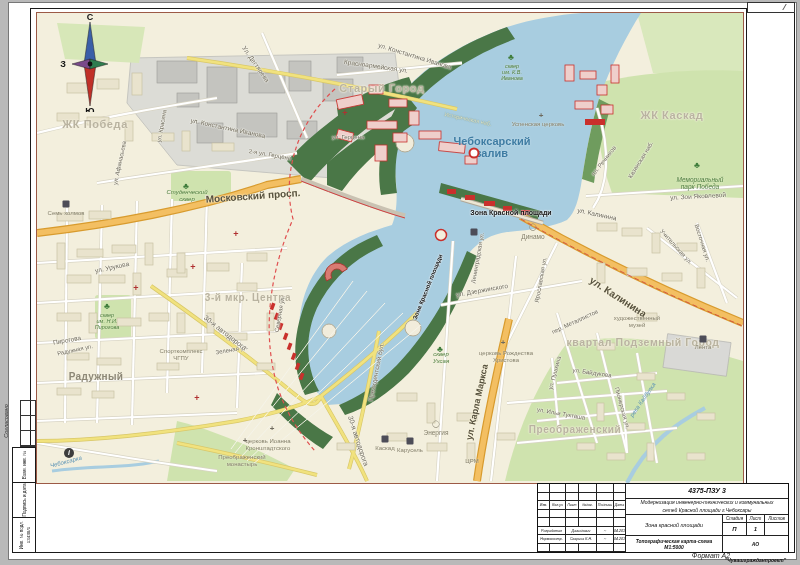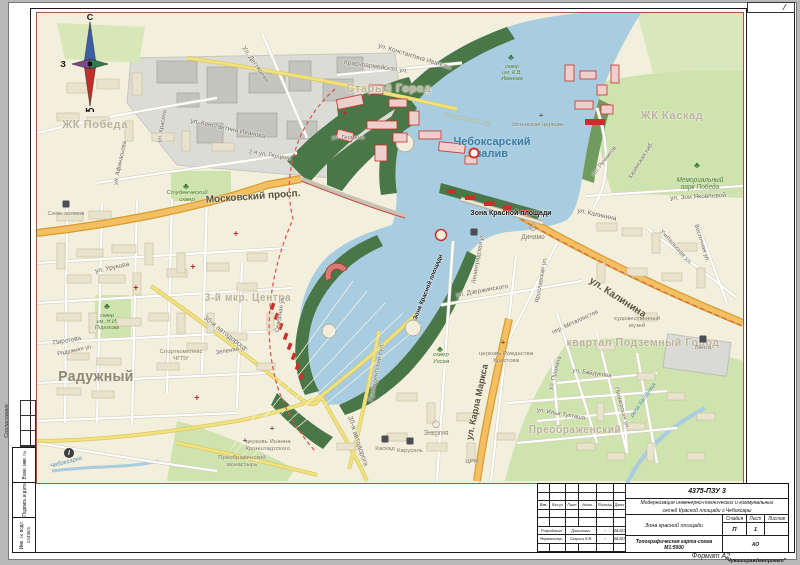--- a/index.html
+++ b/index.html
@@ -360,27 +360,27 @@
       <polygon points="80,52 62,47 62,57" fill="#2e7d4f" stroke="#222" stroke-width="0.5"></polygon>
       <circle cx="62" cy="52" r="2.4" fill="#111"></circle>
       <text x="62" y="8" text-anchor="middle" font-size="9" font-weight="bold" fill="#111">С</text>
       <text x="62" y="102" text-anchor="middle" font-size="9" font-weight="bold" fill="#111">Ю</text>
       <text x="38" y="55" text-anchor="end" font-size="9" font-weight="bold" fill="#111">З</text>
       <text x="85" y="55" text-anchor="start" font-size="9" font-weight="bold" fill="#111">В</text>
     </g>
   </svg>
 
   <div class="labels">
-      <div class="ml city" style="left: 382px; top: 88px; font-size: 11px; transform: translate(-50%, -50%) rotate(0deg); margin-left: 7px;">Старый Город</div>
+      <div class="ml city" style="left: 382px; top: 88px; font-size: 11px; transform: translate(-50%, -50%) rotate(0deg);">Старый Город</div>
       <div class="ml city" style="left: 95px; top: 124px; font-size: 11px; transform: translate(-50%, -50%) rotate(0deg);">ЖК Победа</div>
       <div class="ml city" style="left: 672px; top: 115px; font-size: 11px; transform: translate(-50%, -50%) rotate(0deg);">ЖК Каскад</div>
       <div class="ml city" style="left: 248px; top: 298px; font-size: 10px; transform: translate(-50%, -50%) rotate(0deg);">3-й мкр. Центра</div>
       <div class="ml city" style="left: 643px; top: 343px; font-size: 10.5px; transform: translate(-50%, -50%) rotate(0deg);">квартал Подземный Город</div>
       <div class="ml city" style="left: 575px; top: 430px; font-size: 10px; transform: translate(-50%, -50%) rotate(0deg);">Преображенский</div>
-      <div class="ml dist" style="left: 96px; top: 377px; font-size: 14px; transform: translate(-50%, -50%) rotate(0deg);">Радужный</div>
+      <div class="ml dist" style="left: 96px; top: 377px; font-size: 10px; transform: translate(-50%, -50%) rotate(0deg);">Радужный</div>
       <div class="ml stb" style="left: 253px; top: 196px; font-size: 10px; transform: translate(-50%, -50%) rotate(-4deg);">Московский просп.</div>
       <div class="ml stb" style="left: 618px; top: 297px; font-size: 10px; transform: translate(-50%, -50%) rotate(33deg);">ул. Калинина</div>
       <div class="ml stb" style="left: 477px; top: 402px; font-size: 9px; transform: translate(-50%, -50%) rotate(-78deg);">ул. Карла Маркса</div>
       <div class="ml st" style="left: 415px; top: 56px; font-size: 6.5px; transform: translate(-50%, -50%) rotate(17deg);">ул. Константина Иванова</div>
       <div class="ml st" style="left: 228px; top: 128px; font-size: 6.5px; transform: translate(-50%, -50%) rotate(12deg);">ул. Константина Иванова</div>
       <div class="ml st" style="left: 376px; top: 66px; font-size: 6.5px; transform: translate(-50%, -50%) rotate(8deg);">Красноармейская ул.</div>
       <div class="ml st" style="left: 256px; top: 64px; font-size: 6.5px; transform: translate(-50%, -50%) rotate(55deg);">Ул. Дегтярева</div>
       <div class="ml st" style="left: 120px; top: 163px; font-size: 6px; transform: translate(-50%, -50%) rotate(-78deg);">ул. Афанасьева</div>
       <div class="ml st" style="left: 162px; top: 126px; font-size: 6px; transform: translate(-50%, -50%) rotate(-80deg);">ул. Красина</div>
       <div class="ml st" style="left: 348px; top: 137px; font-size: 6px; transform: translate(-50%, -50%) rotate(0deg);">ул. Герцена</div>

